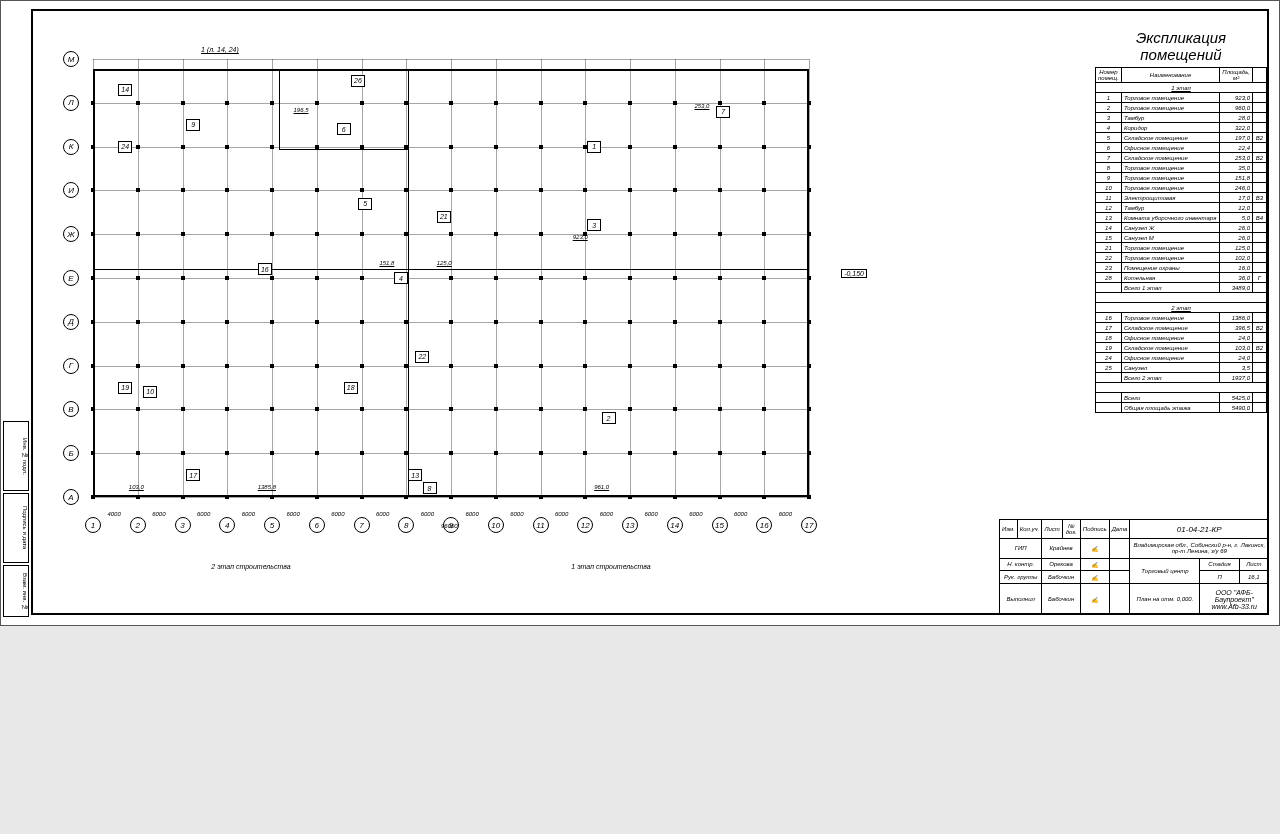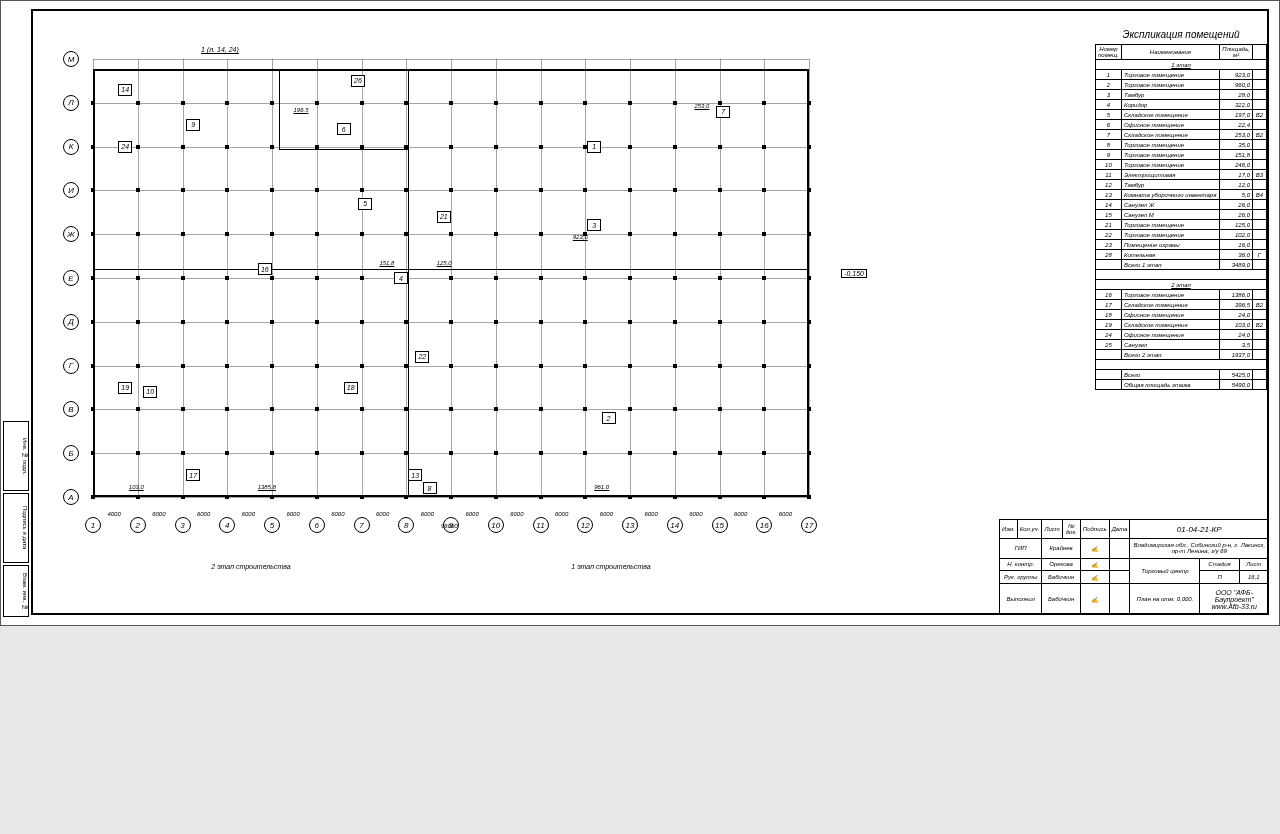--- a/index.html
+++ b/index.html
@@ -88,21 +88,21 @@
   
   .schedule {
     position: absolute;
     top: 28px; right: 12px;
     width: 172px;
     font-size: 6.5px;
   }
   .schedule-title {
     text-align: center;
     font-style: italic;
-    font-size: 10px;
+    font-size: 15px;
     margin-bottom: 4px;
   }
   table.sched {
     border-collapse: collapse;
     width: 100%;
   }
   table.sched td, table.sched th {
     border: 1px solid #000;
     padding: 1px 2px;
     font-size: 6px;

